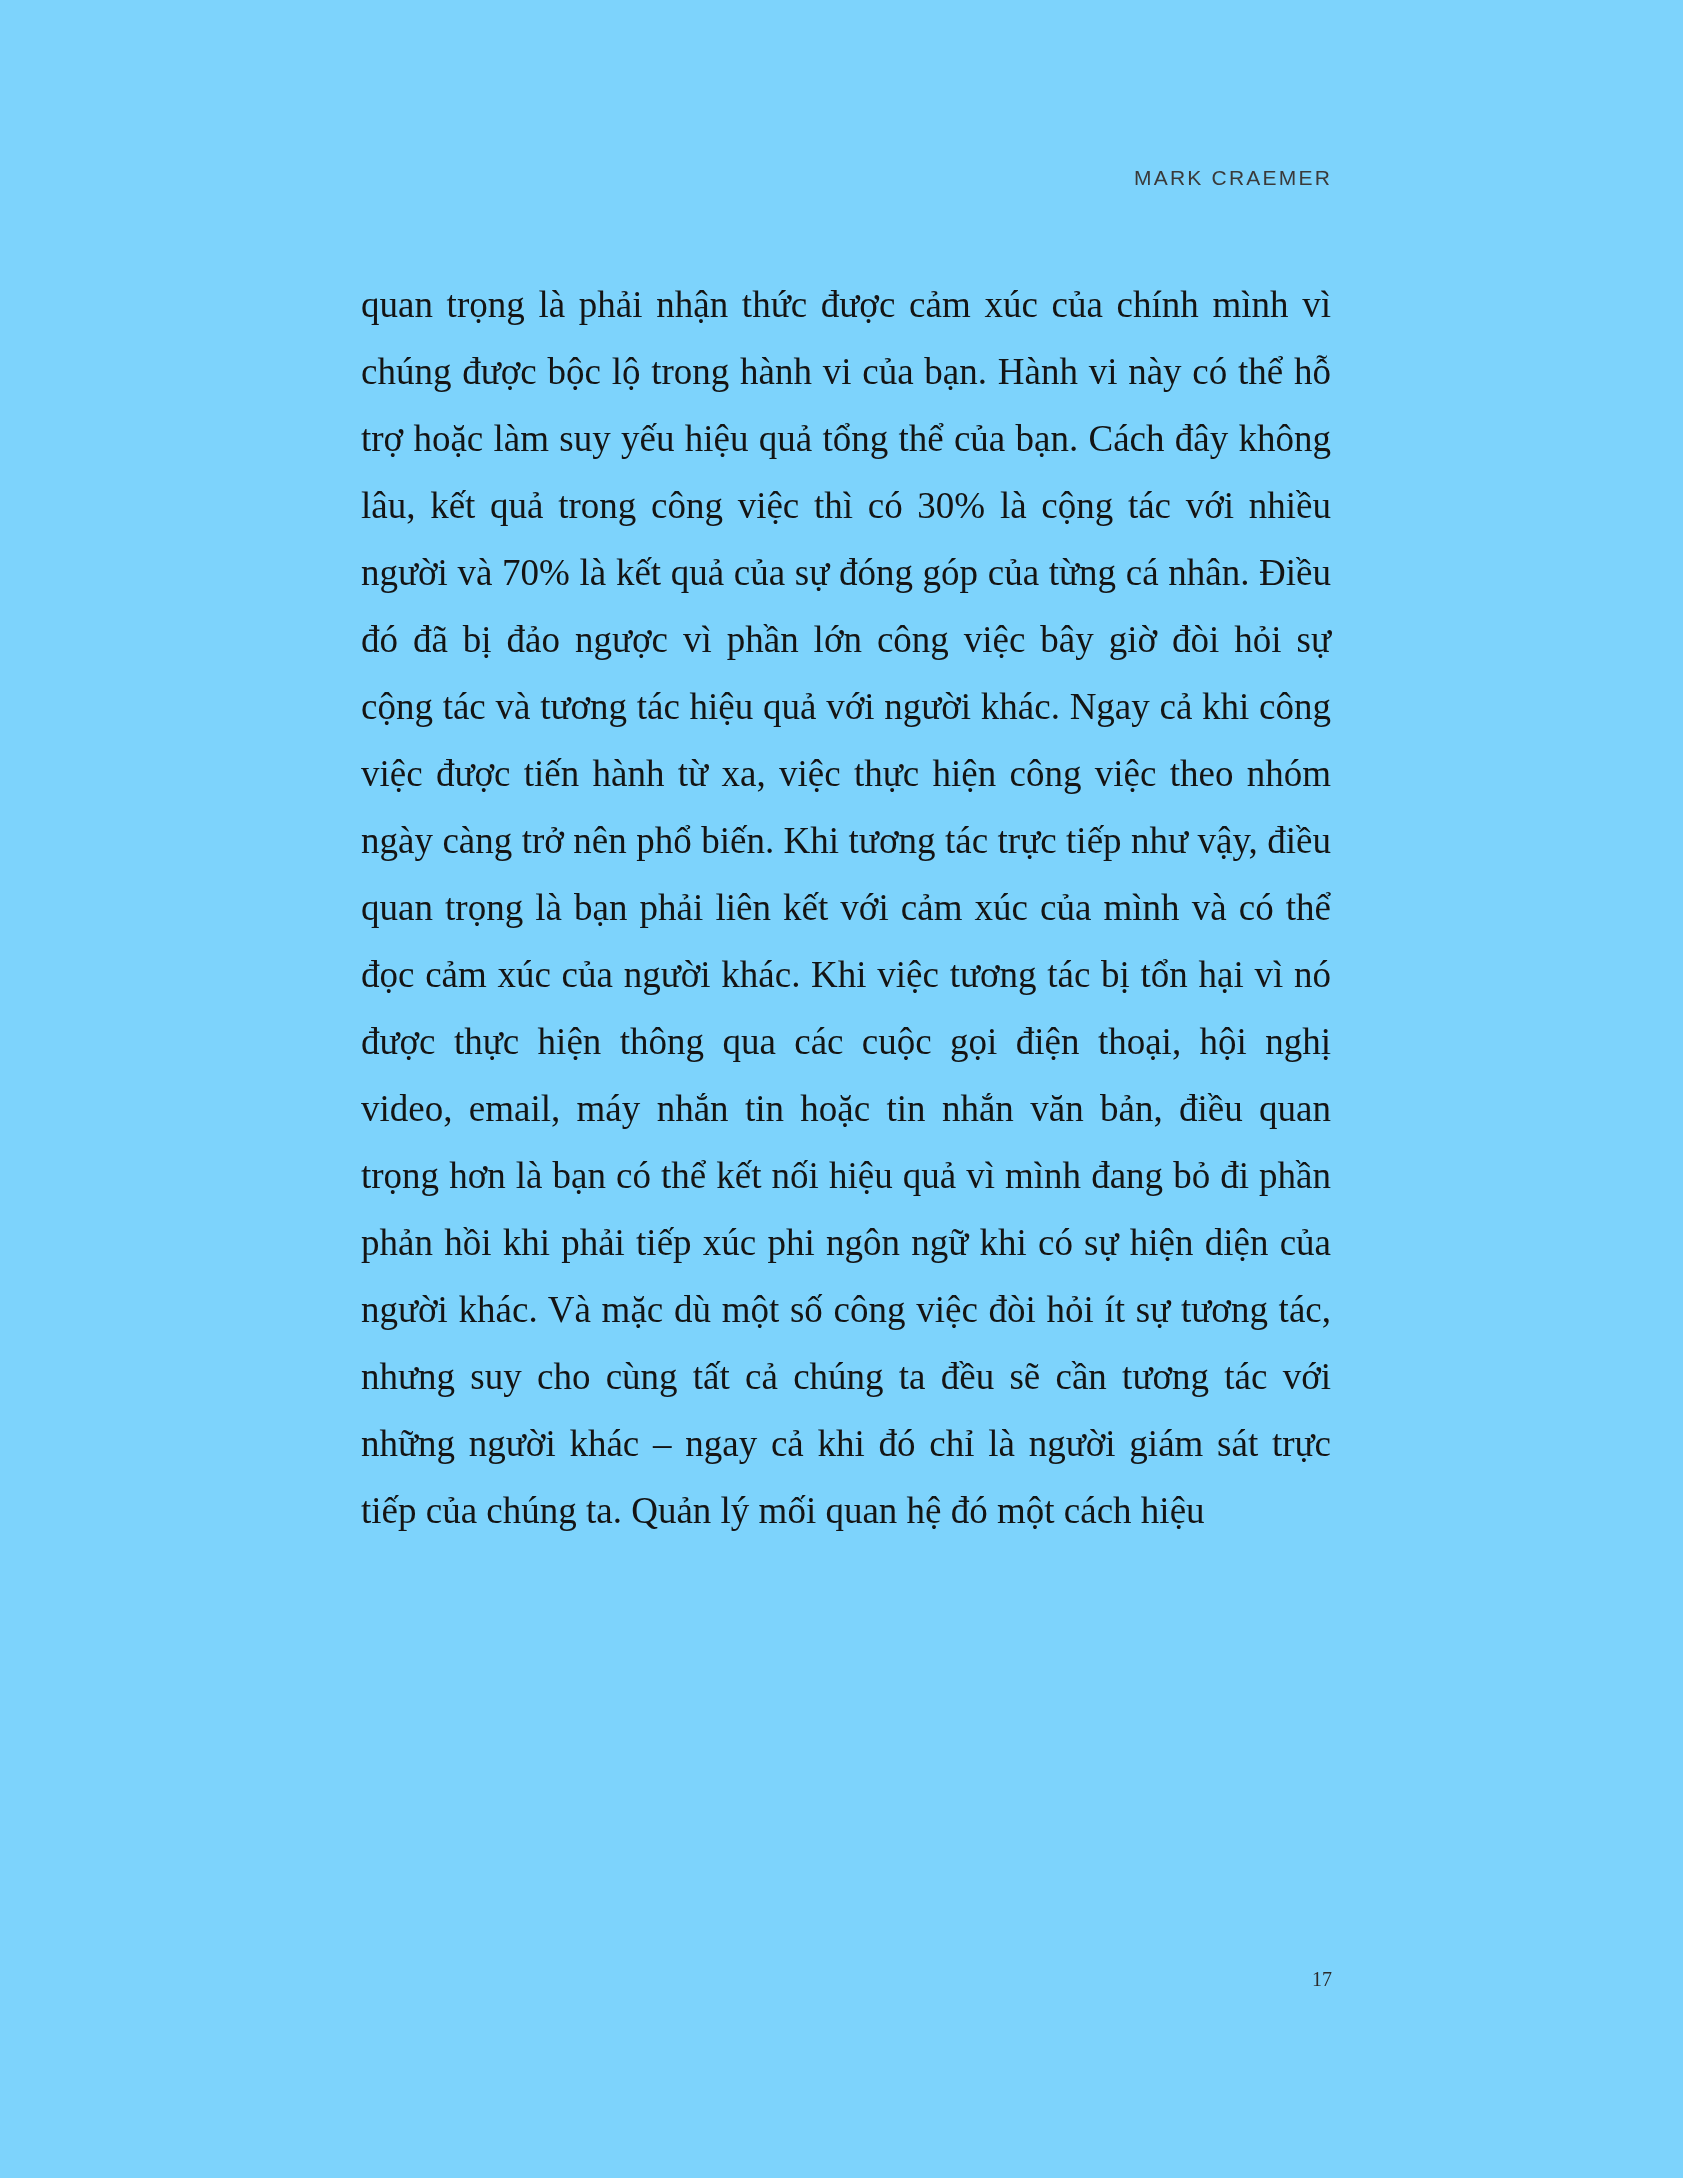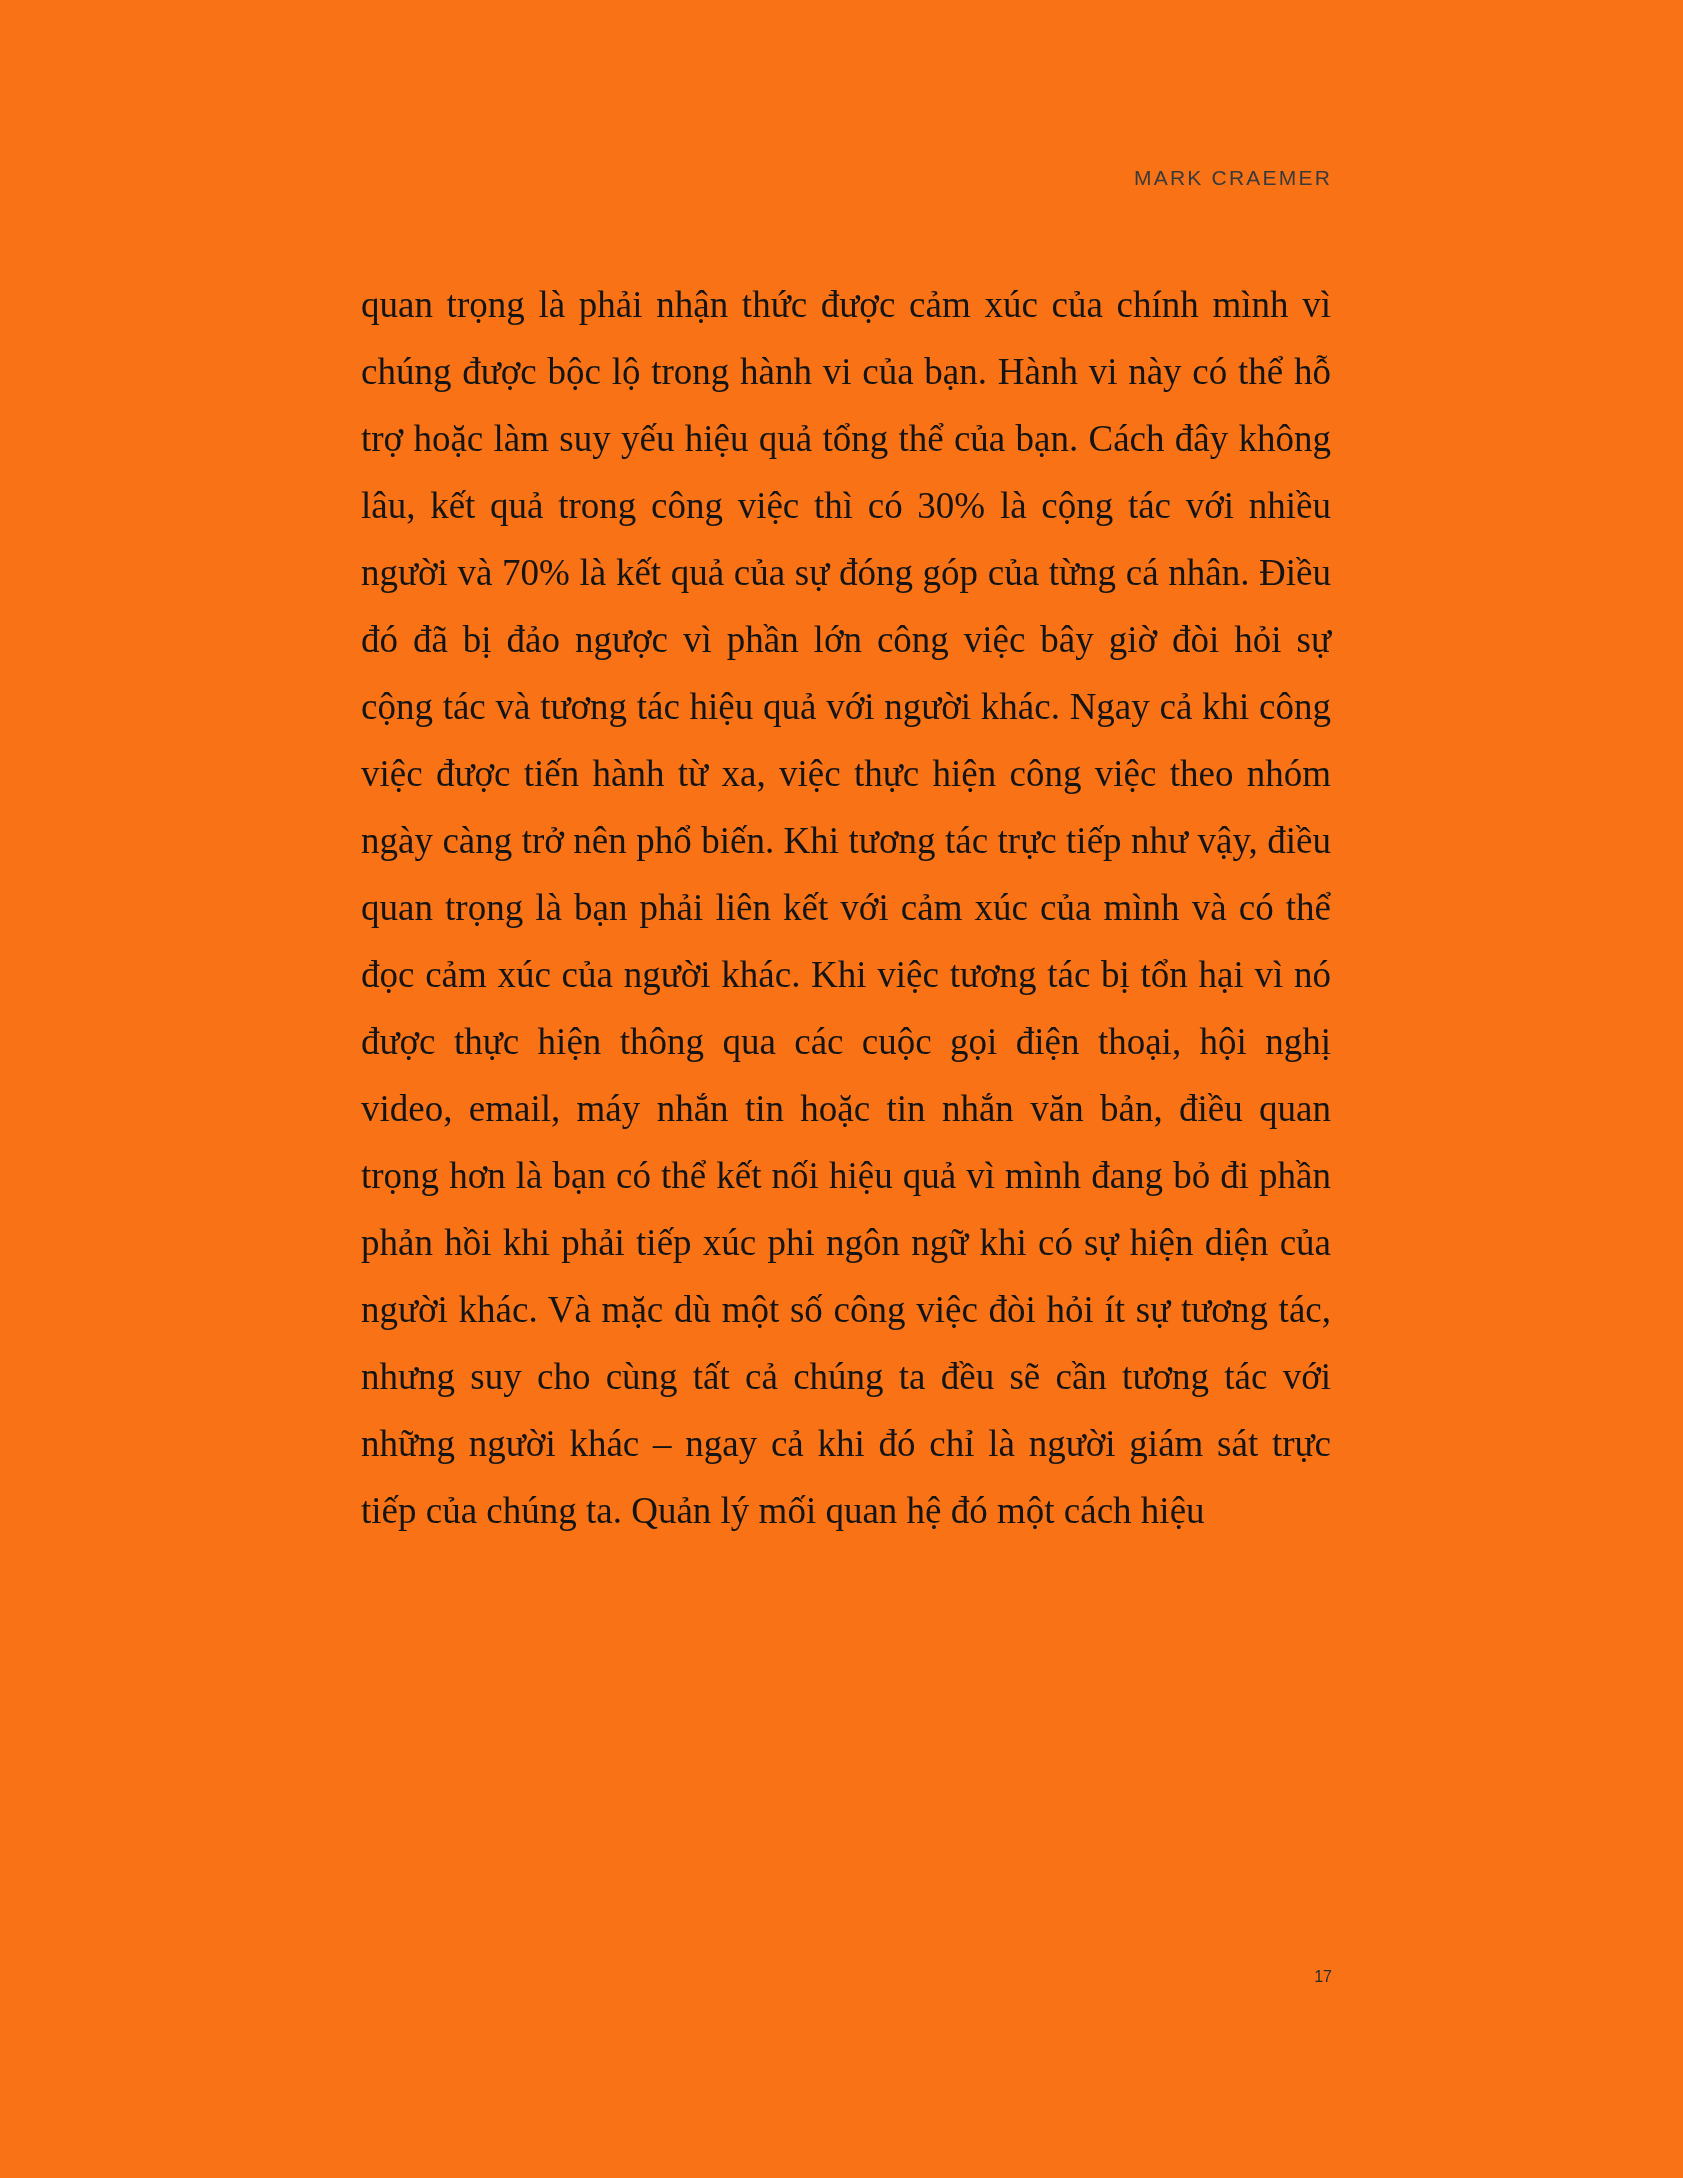--- a/index.html
+++ b/index.html
@@ -4,21 +4,21 @@
 <style>
   html, body {
     margin: 0;
     padding: 0;
     background: #ffffff;
   }
   .page {
     position: relative;
     width: 1683px;
     height: 2178px;
-    background: #f97316;
+    background: #7dd3fc;
     box-sizing: border-box;
     font-family: "Liberation Serif", serif;
     color: #1a1a1a;
     overflow: hidden;
   }
   .running-head {
     position: absolute;
     top: 166px;
     right: 351px;
     font-family: "Liberation Sans", sans-serif;
@@ -41,22 +41,22 @@
     color: #141414;
     hyphens: none;
   }
   .body-text p {
     margin: 16px;
   }
   .folio {
     position: absolute;
     top: 1968px;
     right: 351px;
-    font-family: Liberation Sans, sans-serif;
-    font-size: 16px;
+    font-family: Liberation Serif, serif;
+    font-size: 20px;
     color: #2b2b2b;
   }
 </style>
 </head>
 <body>
 
 <div class="page">
 
   <div class="running-head">MARK CRAEMER</div>
 

